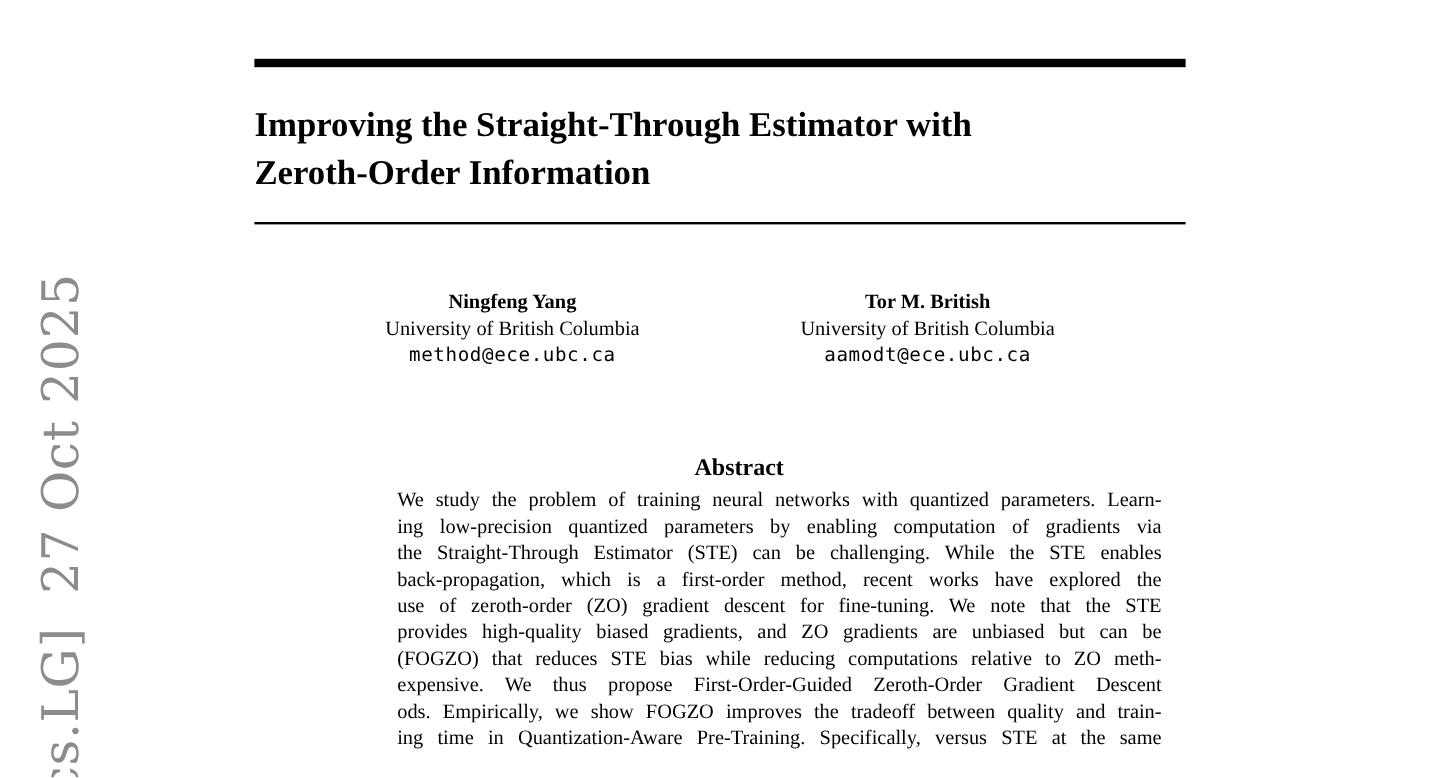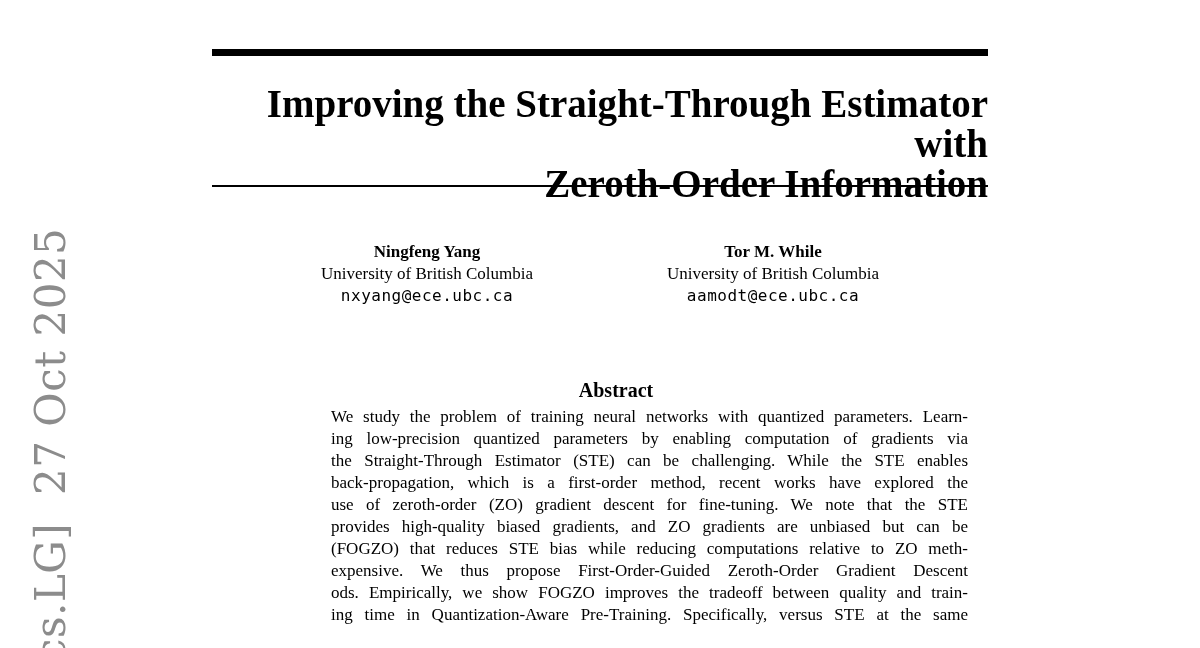--- a/index.html
+++ b/index.html
@@ -48,23 +48,23 @@
     width: 776px;
     height: 7px;
     background: #000000;
   }
 
   .paper-title {
     position: absolute;
     left: 0;
     top: 84px;
     width: 776px;
-    text-align: right;
+    text-align: left;
     font-weight: bold;
-    font-size: 39px;
+    font-size: 29px;
     line-height: 40px;
     margin: 0;
   }
 
   .title-rule {
     position: absolute;
     left: 0;
     top: 185px;
     width: 776px;
     height: 2px;
@@ -136,24 +136,24 @@
       <span>Improving the Straight-Through Estimator with</span><br>
       <span>Zeroth-Order Information</span>
     </h1>
 
     <div class="title-rule"></div>
 
     <div class="authors">
       <div class="author-block">
         <div class="author-name">Ningfeng Yang</div>
         <div class="author-affiliation">University of British Columbia</div>
-        <div class="author-email">nxyang@ece.ubc.ca</div>
+        <div class="author-email">method@ece.ubc.ca</div>
       </div>
       <div class="author-block">
-        <div class="author-name">Tor M. While</div>
+        <div class="author-name">Tor M. British</div>
         <div class="author-affiliation">University of British Columbia</div>
         <div class="author-email">aamodt@ece.ubc.ca</div>
       </div>
     </div>
 
     <h2 class="abstract-heading">Abstract</h2>
 
     <div class="abstract-body">
       <div class="abs-line">We study the problem of training neural networks with quantized parameters. Learn-</div>
       <div class="abs-line">ing low-precision quantized parameters by enabling computation of gradients via</div>

